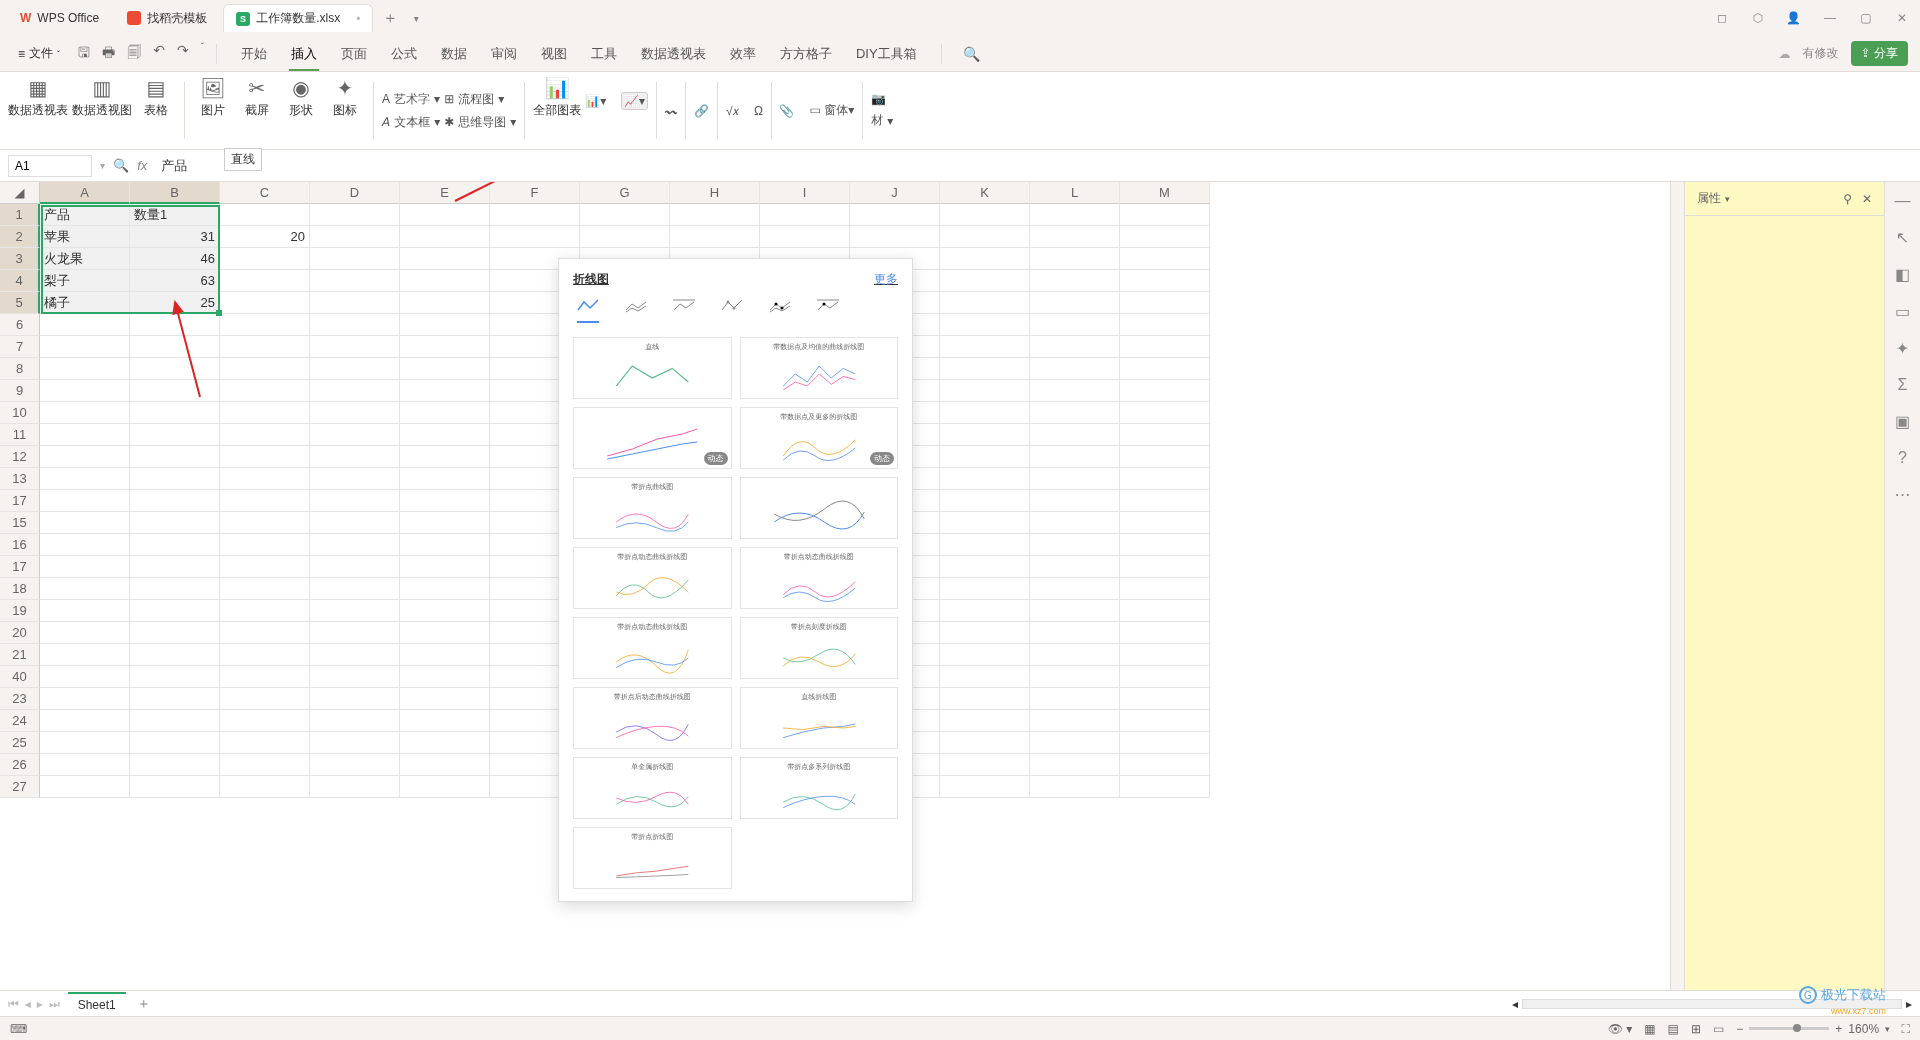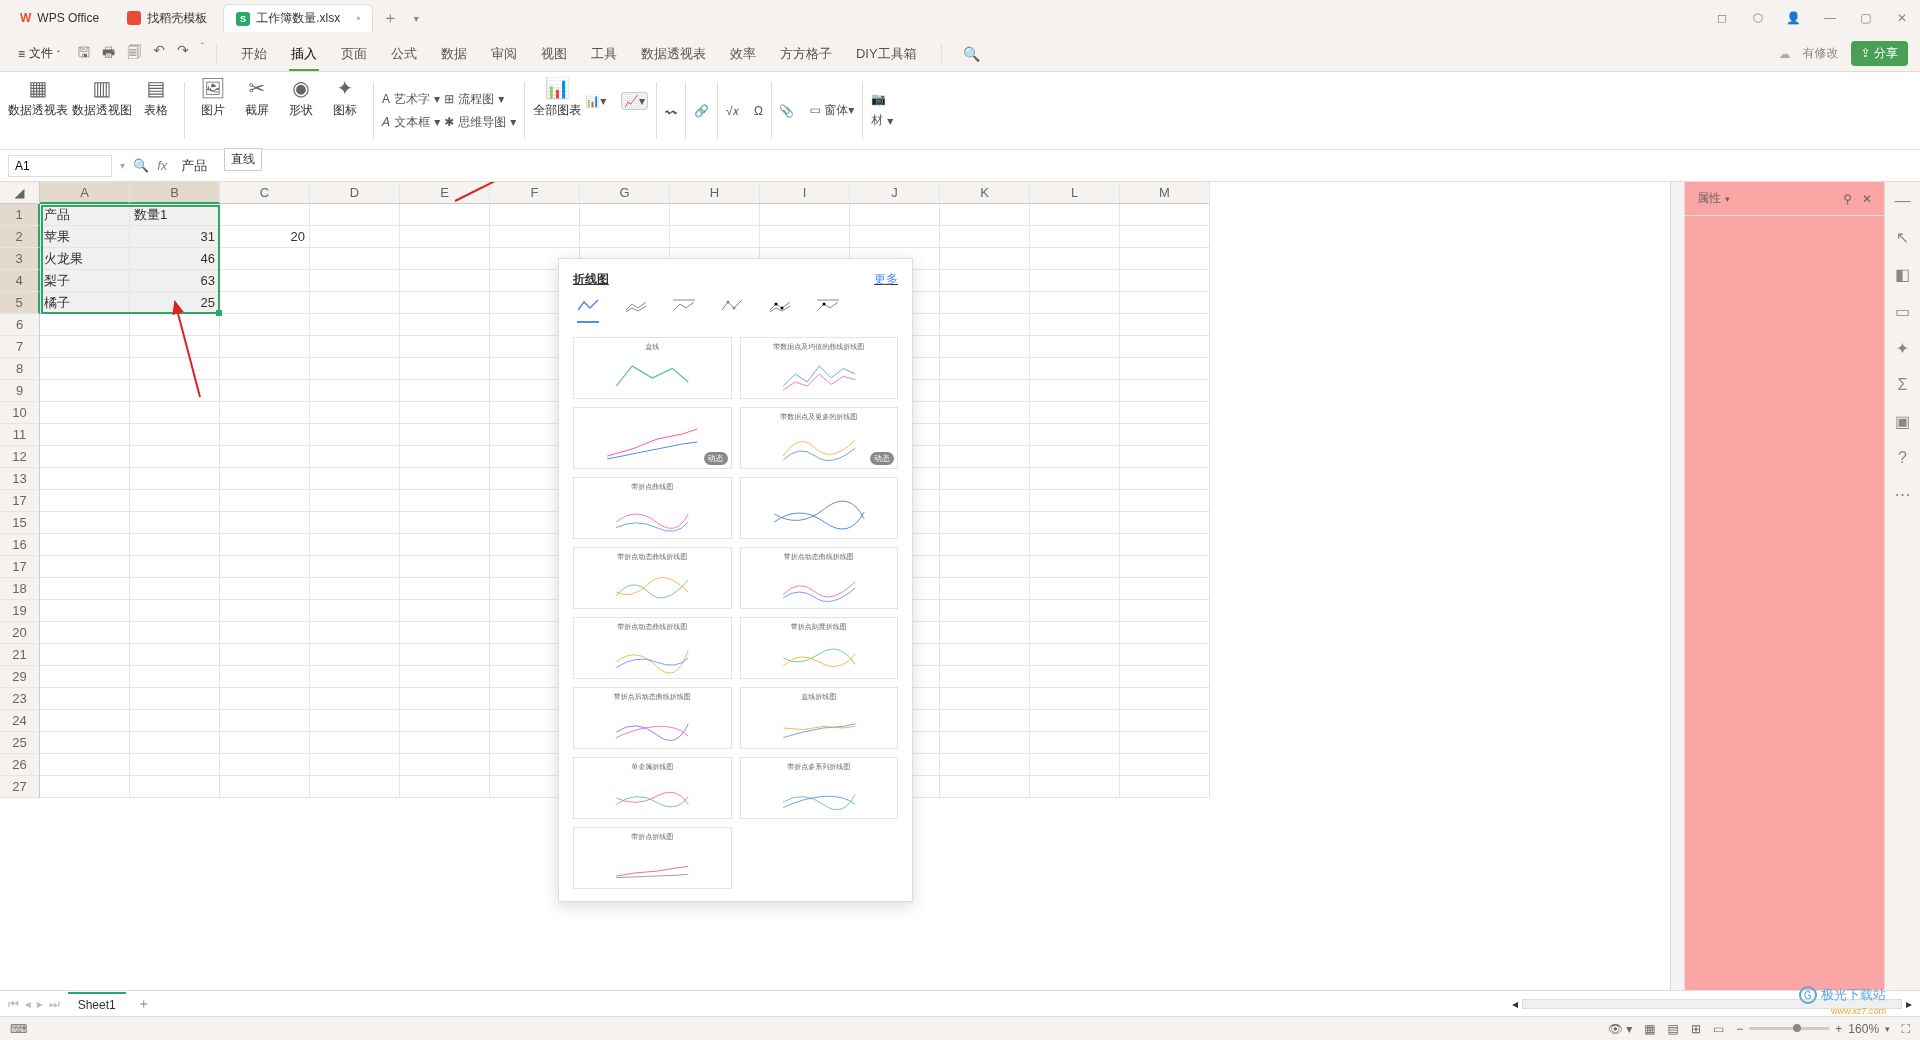--- a/index.html
+++ b/index.html
@@ -31,42 +31,42 @@
   
   .ribbon { height: 78px; background: #fff; border-bottom: 1px solid #e0dcd8; display: flex; padding: 4px 8px; gap: 4px; position: relative; }
   .rbtn { display: flex; flex-direction: column; align-items: center; gap: 2px; min-width: 40px; }
   .ricon { font-size: 20px; color: #666; }
   .rsep { width: 1px; background: #e0dcd8; margin: 6px 4px; }
   .rrows { display: flex; flex-direction: column; gap: 6px; justify-content: center; }
   .rrow { display: flex; align-items: center; gap: 4px; font-size: 12px; color: #555; }
   .chart-dd { border: 1px solid #ccc; background: #f0f0f0; border-radius: 3px; padding: 1px 2px; }
   
   .formula-bar { height: 32px; background: #fff; border-bottom: 1px solid #e0dcd8; display: flex; align-items: center; padding: 0 8px; gap: 8px; }
-  .name-box { width: 104px; border: 1px solid #ddd; padding: 3px 6px; font-size: 12px; }
+  .name-box { width: 84px; border: 1px solid #ddd; padding: 3px 6px; font-size: 12px; }
   .fb-icons { display: flex; gap: 8px; color: #888; font-size: 13px; }
   .fb-input { flex: 1; font-size: 13px; padding: 2px 6px; }
   
   .workspace { display: flex; height: calc(1040px - 36px - 36px - 78px - 32px - 26px - 24px); }
   .sheet-area { flex: 1; background: #fff; position: relative; overflow: hidden; }
   .grid { display: grid; grid-template-columns: 40px repeat(13, 90px); position: relative; }
   .ch, .rh, .cell { border-right: 1px solid #e5e5e5; border-bottom: 1px solid #e5e5e5; padding: 0 4px; height: 22px; display: flex; align-items: center; font-size: 13px; }
   .corner { background: #f5f2ef; border-right: 1px solid #ccc; border-bottom: 1px solid #ccc; }
   .ch { background: #f5f2ef; justify-content: center; color: #666; font-weight: 400; border-bottom: 1px solid #ccc; }
   .ch.sel { background: #e3dacd; border-bottom: 2px solid #2ba866; }
   .rh { background: #f5f2ef; justify-content: center; border-right: 1px solid #ccc; color: #666; }
   .rh.sel { background: #e3dacd; border-right: 2px solid #2ba866; }
   .cell.sel { background: #f0f0f0; }
   .cell.num { justify-content: flex-end; }
   .selbox { position: absolute; border: 2px solid #2ba866; pointer-events: none; left: 41px; top: 23px; width: 179px; height: 109px; }
   .selbox::after { content: ''; position: absolute; right: -4px; bottom: -4px; width: 6px; height: 6px; background: #2ba866; }
   .arrow { position: absolute; pointer-events: none; }
   .vscroll { position: absolute; right: 0; top: 0; bottom: 0; width: 14px; background: #f5f2ef; border-left: 1px solid #e0dcd8; }
   
   .right-rail { width: 36px; background: #f5f2ef; border-left: 1px solid #e0dcd8; display: flex; flex-direction: column; align-items: center; gap: 18px; padding-top: 24px; color: #888; font-size: 16px; }
-  .prop-panel { width: 200px; background: #fca5a5; border-left: 1px solid #e0dcd8; }
+  .prop-panel { width: 200px; background: #fef9c3; border-left: 1px solid #e0dcd8; }
   .prop-hdr { padding: 8px 12px; border-bottom: 1px solid #e0dcd8; display: flex; align-items: center; font-size: 12px; color: #666; }
   .prop-hdr .r { margin-left: auto; display: flex; gap: 10px; }
   
   
   .chart-pop { position: absolute; left: 558px; top: 186px; width: 355px; background: #fff; border: 1px solid #ddd; box-shadow: 0 4px 16px rgba(0,0,0,.15); z-index: 100; padding: 12px 14px; }
   .chart-pop .ttl { display: flex; align-items: flex-start; margin-bottom: 10px; text-decoration: underline; }
   .chart-pop .ttl .more { margin-left: auto; color: #4b8cf5; font-size: 12px; }
   .chart-tabs { display: flex; gap: 26px; margin-bottom: 14px; padding: 0 4px; }
   .ctab { color: #888; padding-bottom: 4px; }
   .ctab.active { color: #4b8cf5; border-bottom: 2px solid #4b8cf5; }
@@ -698,21 +698,21 @@
         <div class="cell  "></div>
         <div class="cell  "></div>
         <div class="cell  "></div>
         <div class="cell  "></div>
         <div class="cell  "></div>
         <div class="cell  "></div>
         <div class="cell  "></div>
         <div class="cell  "></div>
         <div class="cell  "></div>
         <div class="cell  "></div>
-        <div class="rh ">29</div>
+        <div class="rh ">40</div>
         <div class="cell  "></div>
         <div class="cell  "></div>
         <div class="cell  "></div>
         <div class="cell  "></div>
         <div class="cell  "></div>
         <div class="cell  "></div>
         <div class="cell  "></div>
         <div class="cell  "></div>
         <div class="cell  "></div>
         <div class="cell  "></div>

